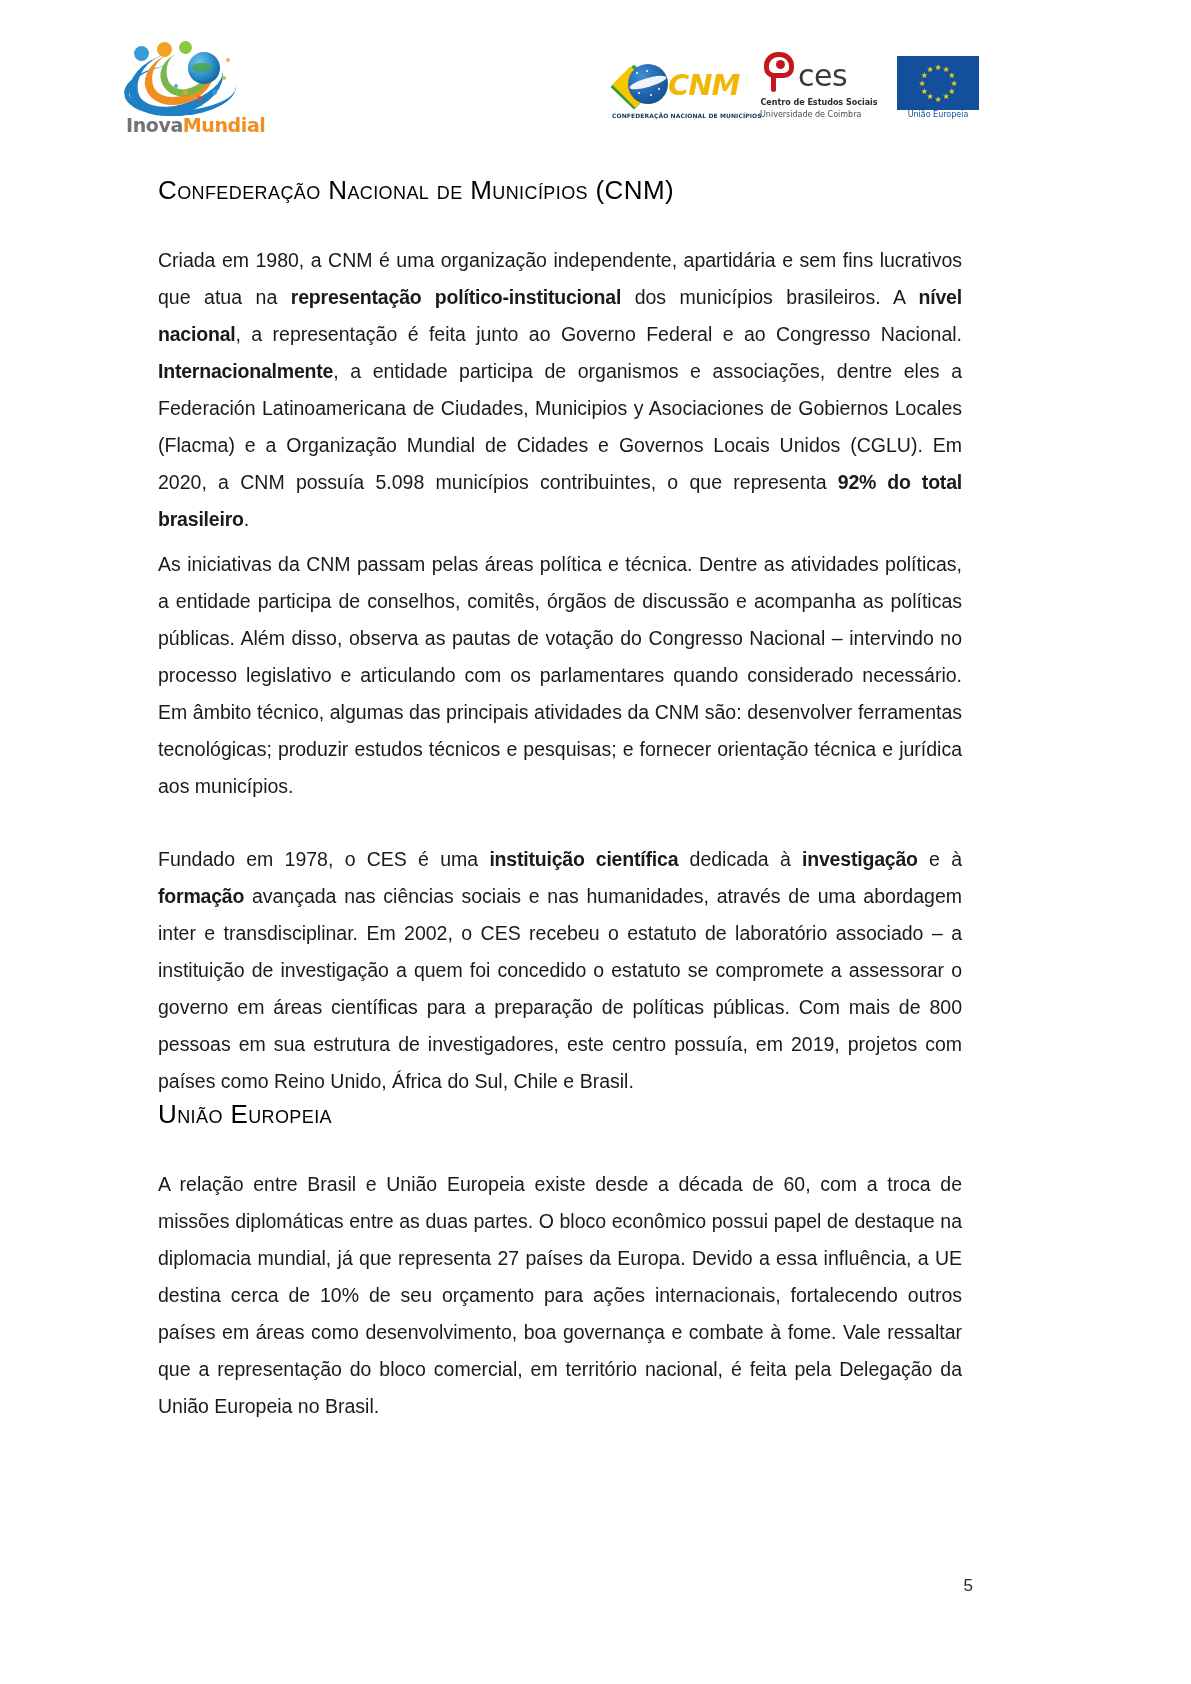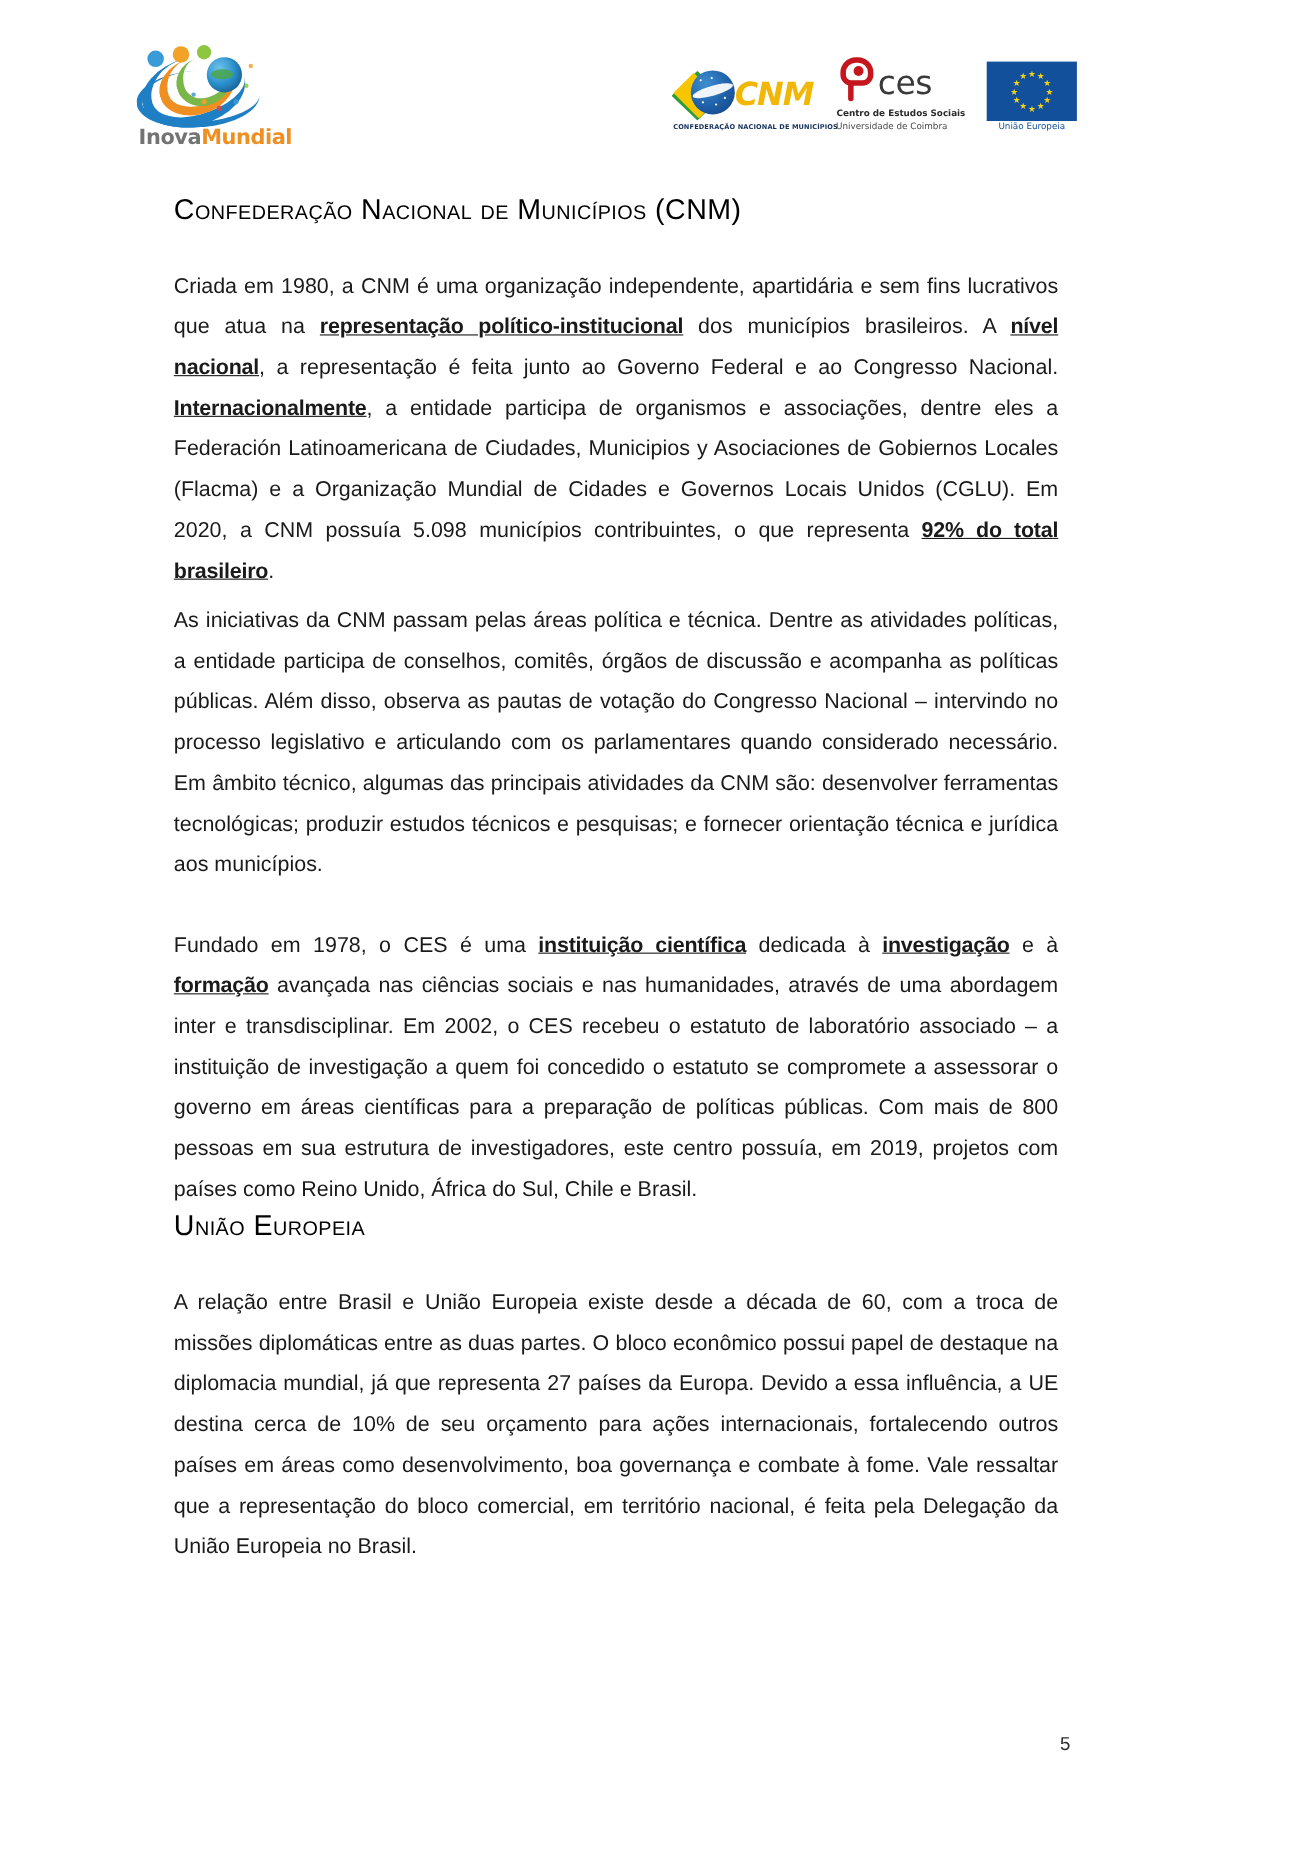--- a/index.html
+++ b/index.html
@@ -337,21 +337,20 @@
     color: #1a1a1a;
     margin: 0;
     padding: 0;
     -webkit-font-smoothing: antialiased;
   }
   p.follow-para { margin-top: 8px; }
   p.after-heading { margin-top: 36px; }
   b, .bold {
     font-weight: 700;
     letter-spacing: -0.2px;
-    text-decoration: underline;
   }
 
   
   .page-number {
     position: absolute;
     right: 218px;
     bottom: 88px;
     font-family: "Liberation Sans", sans-serif;
     font-size: 17px;
     color: #2b2b2b;

